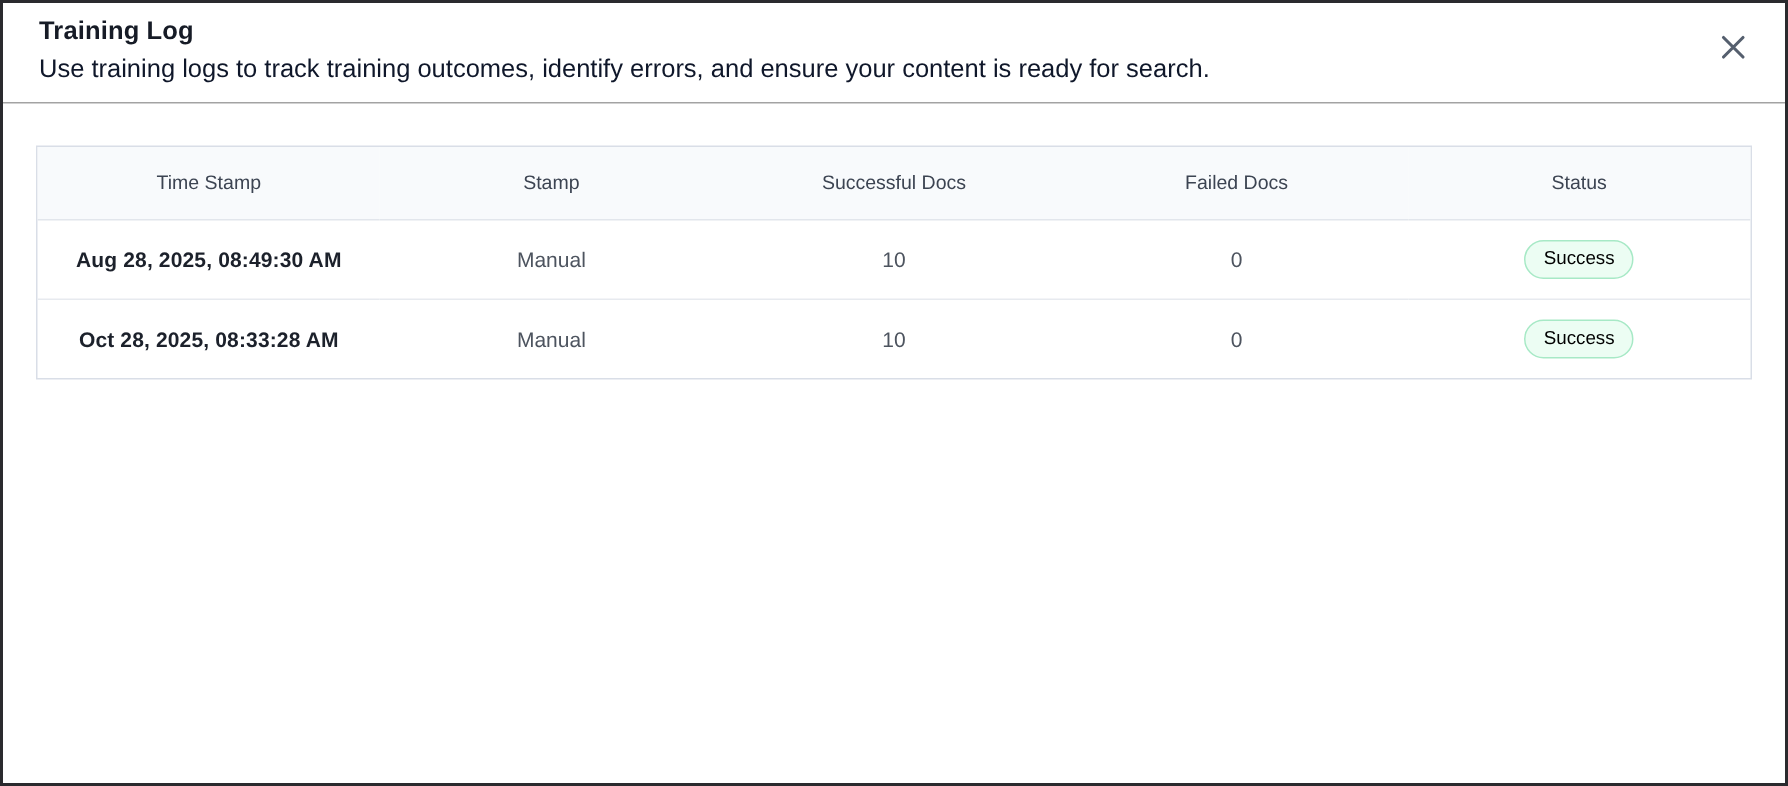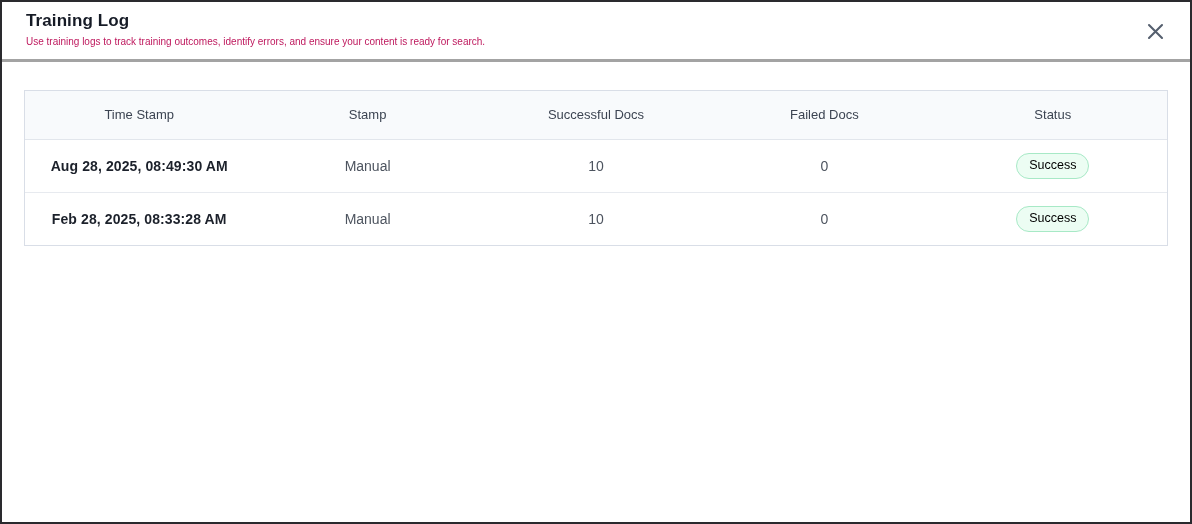--- a/index.html
+++ b/index.html
@@ -7,32 +7,32 @@
   body {
     font-family: "Liberation Sans", "DejaVu Sans", sans-serif;
     background: #ffffff;
     border: 2px solid #2a2a2e;
     position: relative;
     overflow: hidden;
   }
   .dialog-header {
     position: relative;
     padding: 9px 36px 12px 24px;
-    border-bottom: 3px solid #a3a3a3;
+    border-bottom: 1px solid #a3a3a3;
   }
   .dialog-title {
     font-size: 17px;
     font-weight: 700;
     color: #161b26;
     letter-spacing: 0.1px;
     margin-bottom: 5px;
   }
   .dialog-subtitle {
-    font-size: 10px;
-    color: #be185d;
+    font-size: 17px;
+    color: #0f172a;
   }
   .close-btn {
     position: absolute;
     top: 16px;
     right: 22px;
     width: 26px;
     height: 26px;
     background: transparent;
     border: none;
     cursor: pointer;
@@ -126,21 +126,21 @@
         <tr>
           <td class="ts">Aug 28, 2025, 08:49:30 AM</td>
           <td>Manual</td>
           <td>10</td>
           <td>0</td>
           <td>
             <span class="badge-success">Success</span>
           </td>
         </tr>
         <tr>
-          <td class="ts">Feb 28, 2025, 08:33:28 AM</td>
+          <td class="ts">Oct 28, 2025, 08:33:28 AM</td>
           <td>Manual</td>
           <td>10</td>
           <td>0</td>
           <td>
             <span class="badge-success">Success</span>
           </td>
         </tr>
       </tbody>
     </table>
   </div>

